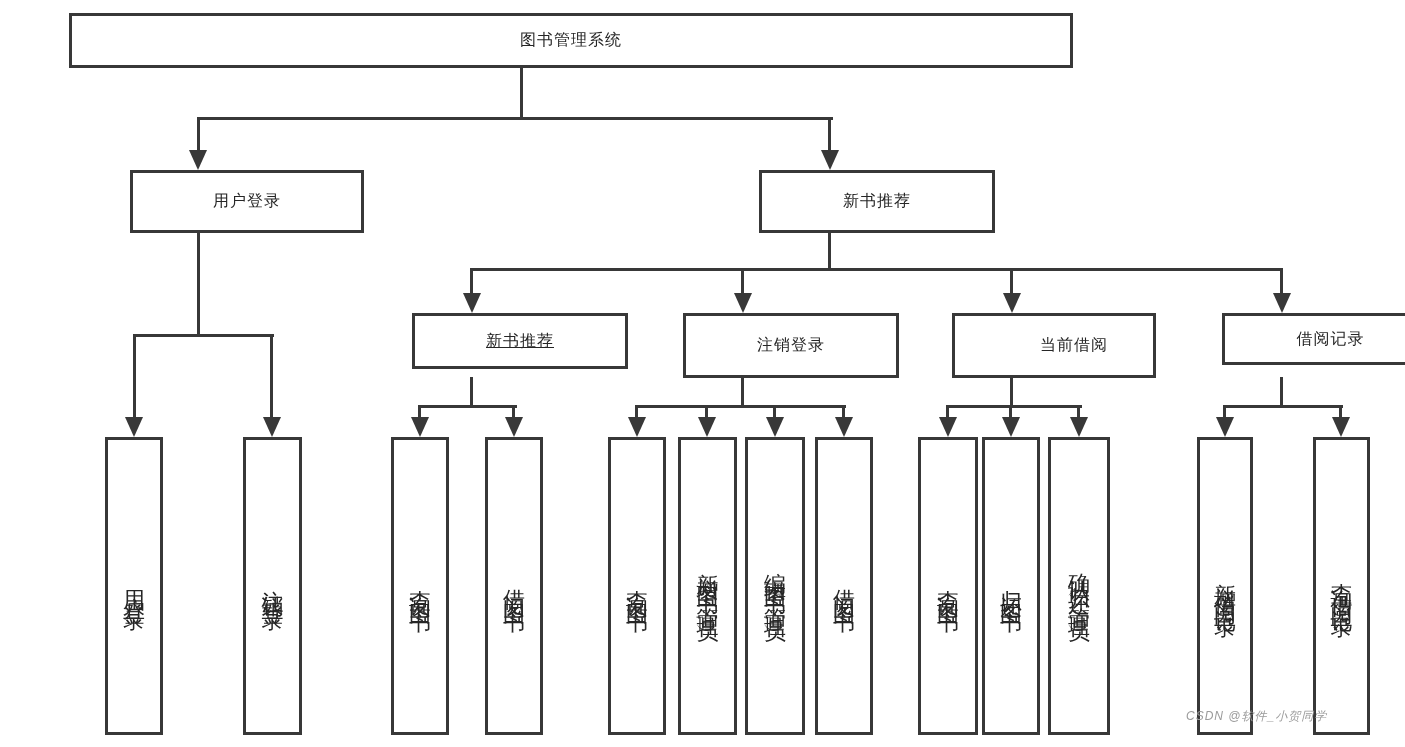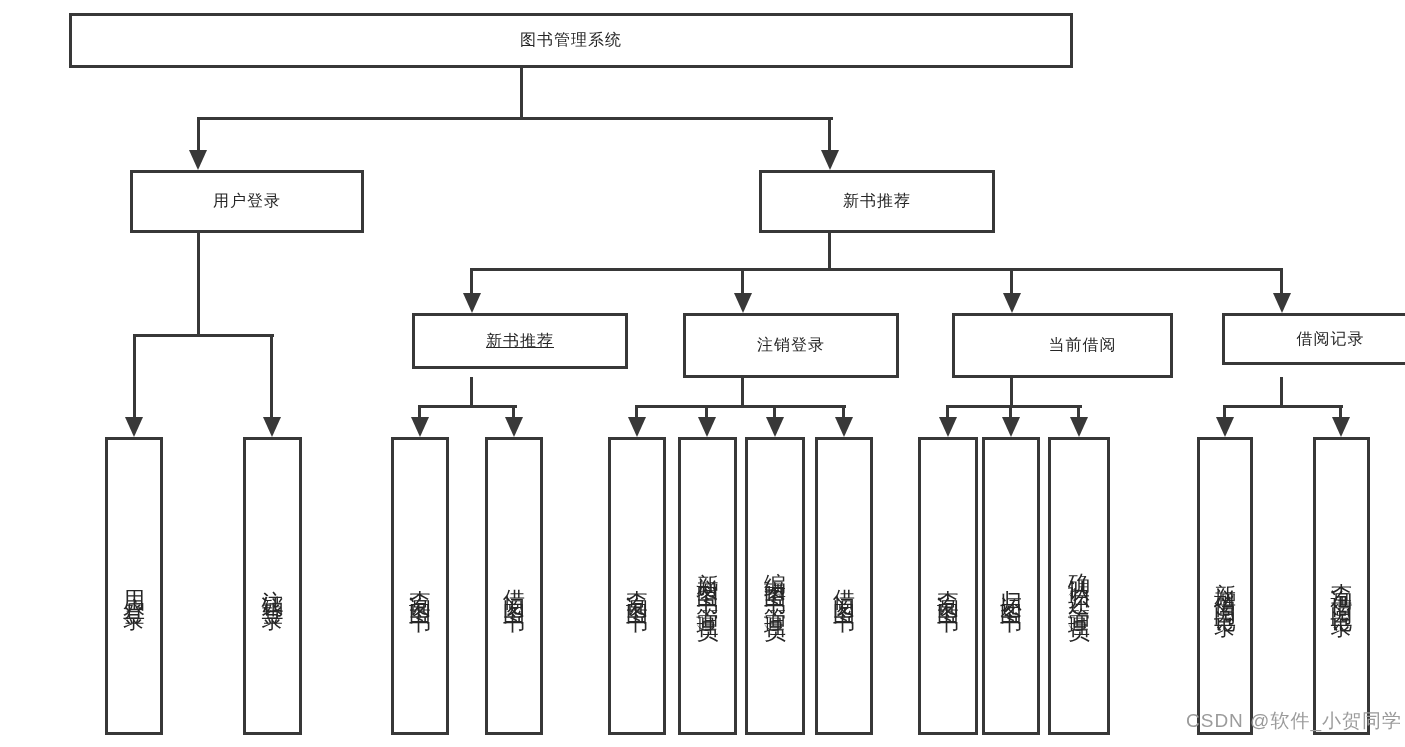--- a/index.html
+++ b/index.html
@@ -22,40 +22,40 @@
   .vline, .hline { position:absolute; background:var(--line, #383838); }
   .vline { width:3px; }
   .hline { height:3px; }
   .arrow-down {
     position:absolute; width:0; height:0;
     border-left:9px solid transparent; border-right:9px solid transparent;
     border-top:20px solid var(--line, #383838);
   }
   .watermark {
     position:absolute; left:1186px; top:708px;
-    font-size:19px; color:var(--watermark, #9b9b9b);
-    letter-spacing:1px; white-space:nowrap;
+    font-size:12px; color:var(--watermark, #9b9b9b);
+    letter-spacing:1px; white-space:nowrap;font-style:italic;
   }
 </style>
 </head>
 <body>
 
 <div class="stage">
 
   <div class="box hbox" style="left:21px; top:13px; width:1004px; height:55px;">图书管理系统</div>
 
   <div class="box hbox" style="left:82px; top:170px; width:234px; height:63px;">用户登录</div>
 
   <div class="box hbox" style="left:711px; top:170px; width:236px; height:63px;">新书推荐</div>
 
   <div class="box hbox" style="left:364px; top:313px; width:216px; height:56px;text-decoration:underline;">新书推荐</div>
 
   <div class="box hbox" style="left:635px; top:313px; width:216px; height:65px;">注销登录</div>
 
-  <div class="box hbox" style="left:904px; top:313px; width:221px; height:65px;padding-left:40px;">当前借阅</div>
+  <div class="box hbox" style="left:904px; top:313px; width:204px; height:65px;padding-left:40px;">当前借阅</div>
 
   <div class="box hbox" style="left:1174px; top:313px; width:217px; height:52px;">借阅记录</div>
 
   <div class="box vbox" style="left:105px; top:437px; width:58px; height:298px;">用户登录</div>
   <div class="box vbox" style="left:243px; top:437px; width:59px; height:298px;">注销登录</div>
 
   <div class="box vbox" style="left:391px; top:437px; width:58px; height:298px;">查询图书</div>
   <div class="box vbox" style="left:485px; top:437px; width:58px; height:298px;">借阅图书</div>
 
   <div class="box vbox" style="left:608px; top:437px; width:58px; height:298px;">查询图书</div>

